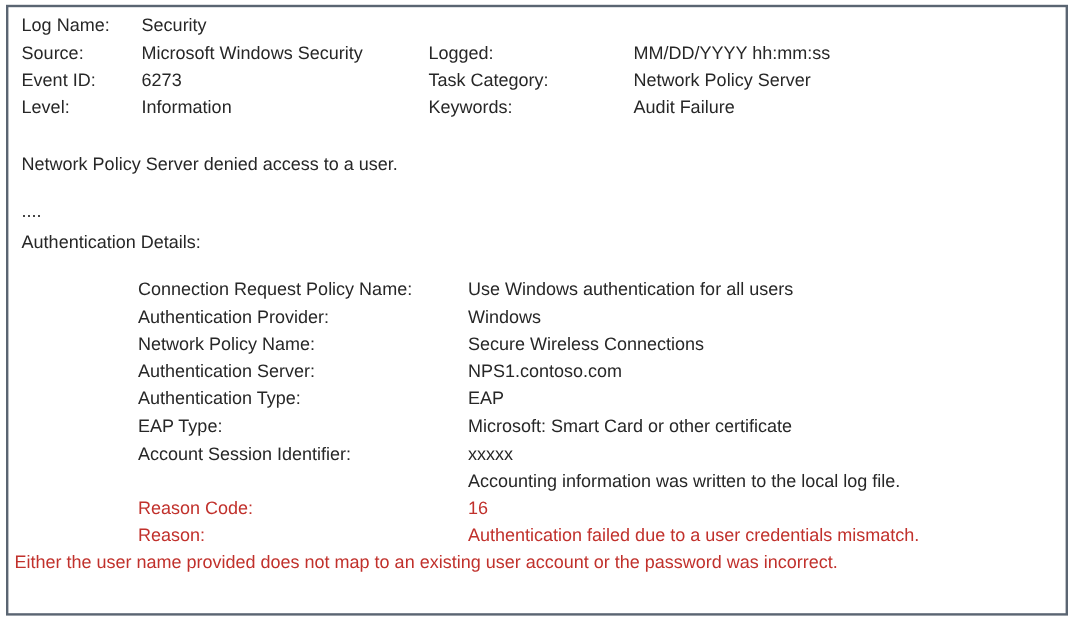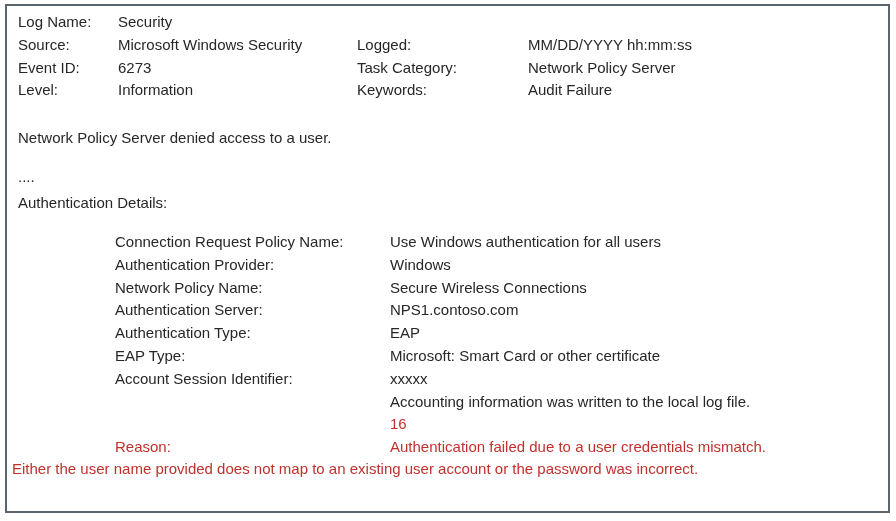--- a/index.html
+++ b/index.html
@@ -126,20 +126,21 @@
     <span class="dval">Microsoft: Smart Card or other certificate</span>
   </div>
   <div class="drow">
     <span class="dlbl">Account Session Identifier:</span>
     <span class="dval">xxxxx</span>
   </div>
   <div class="drow">
     <span class="dval">Accounting information was written to the local log file.</span>
   </div>
   <div class="drow red">
+    <span class="dlbl">Reason Code:</span>
     <span class="dval">16</span>
   </div>
   <div class="drow red">
     <span class="dlbl">Reason:</span>
     <span class="dval">Authentication failed due to a user credentials mismatch.</span>
   </div>
 </div>
 
 <div class="footer red">Either the user name provided does not map to an existing user account or the password was incorrect.</div>
 

